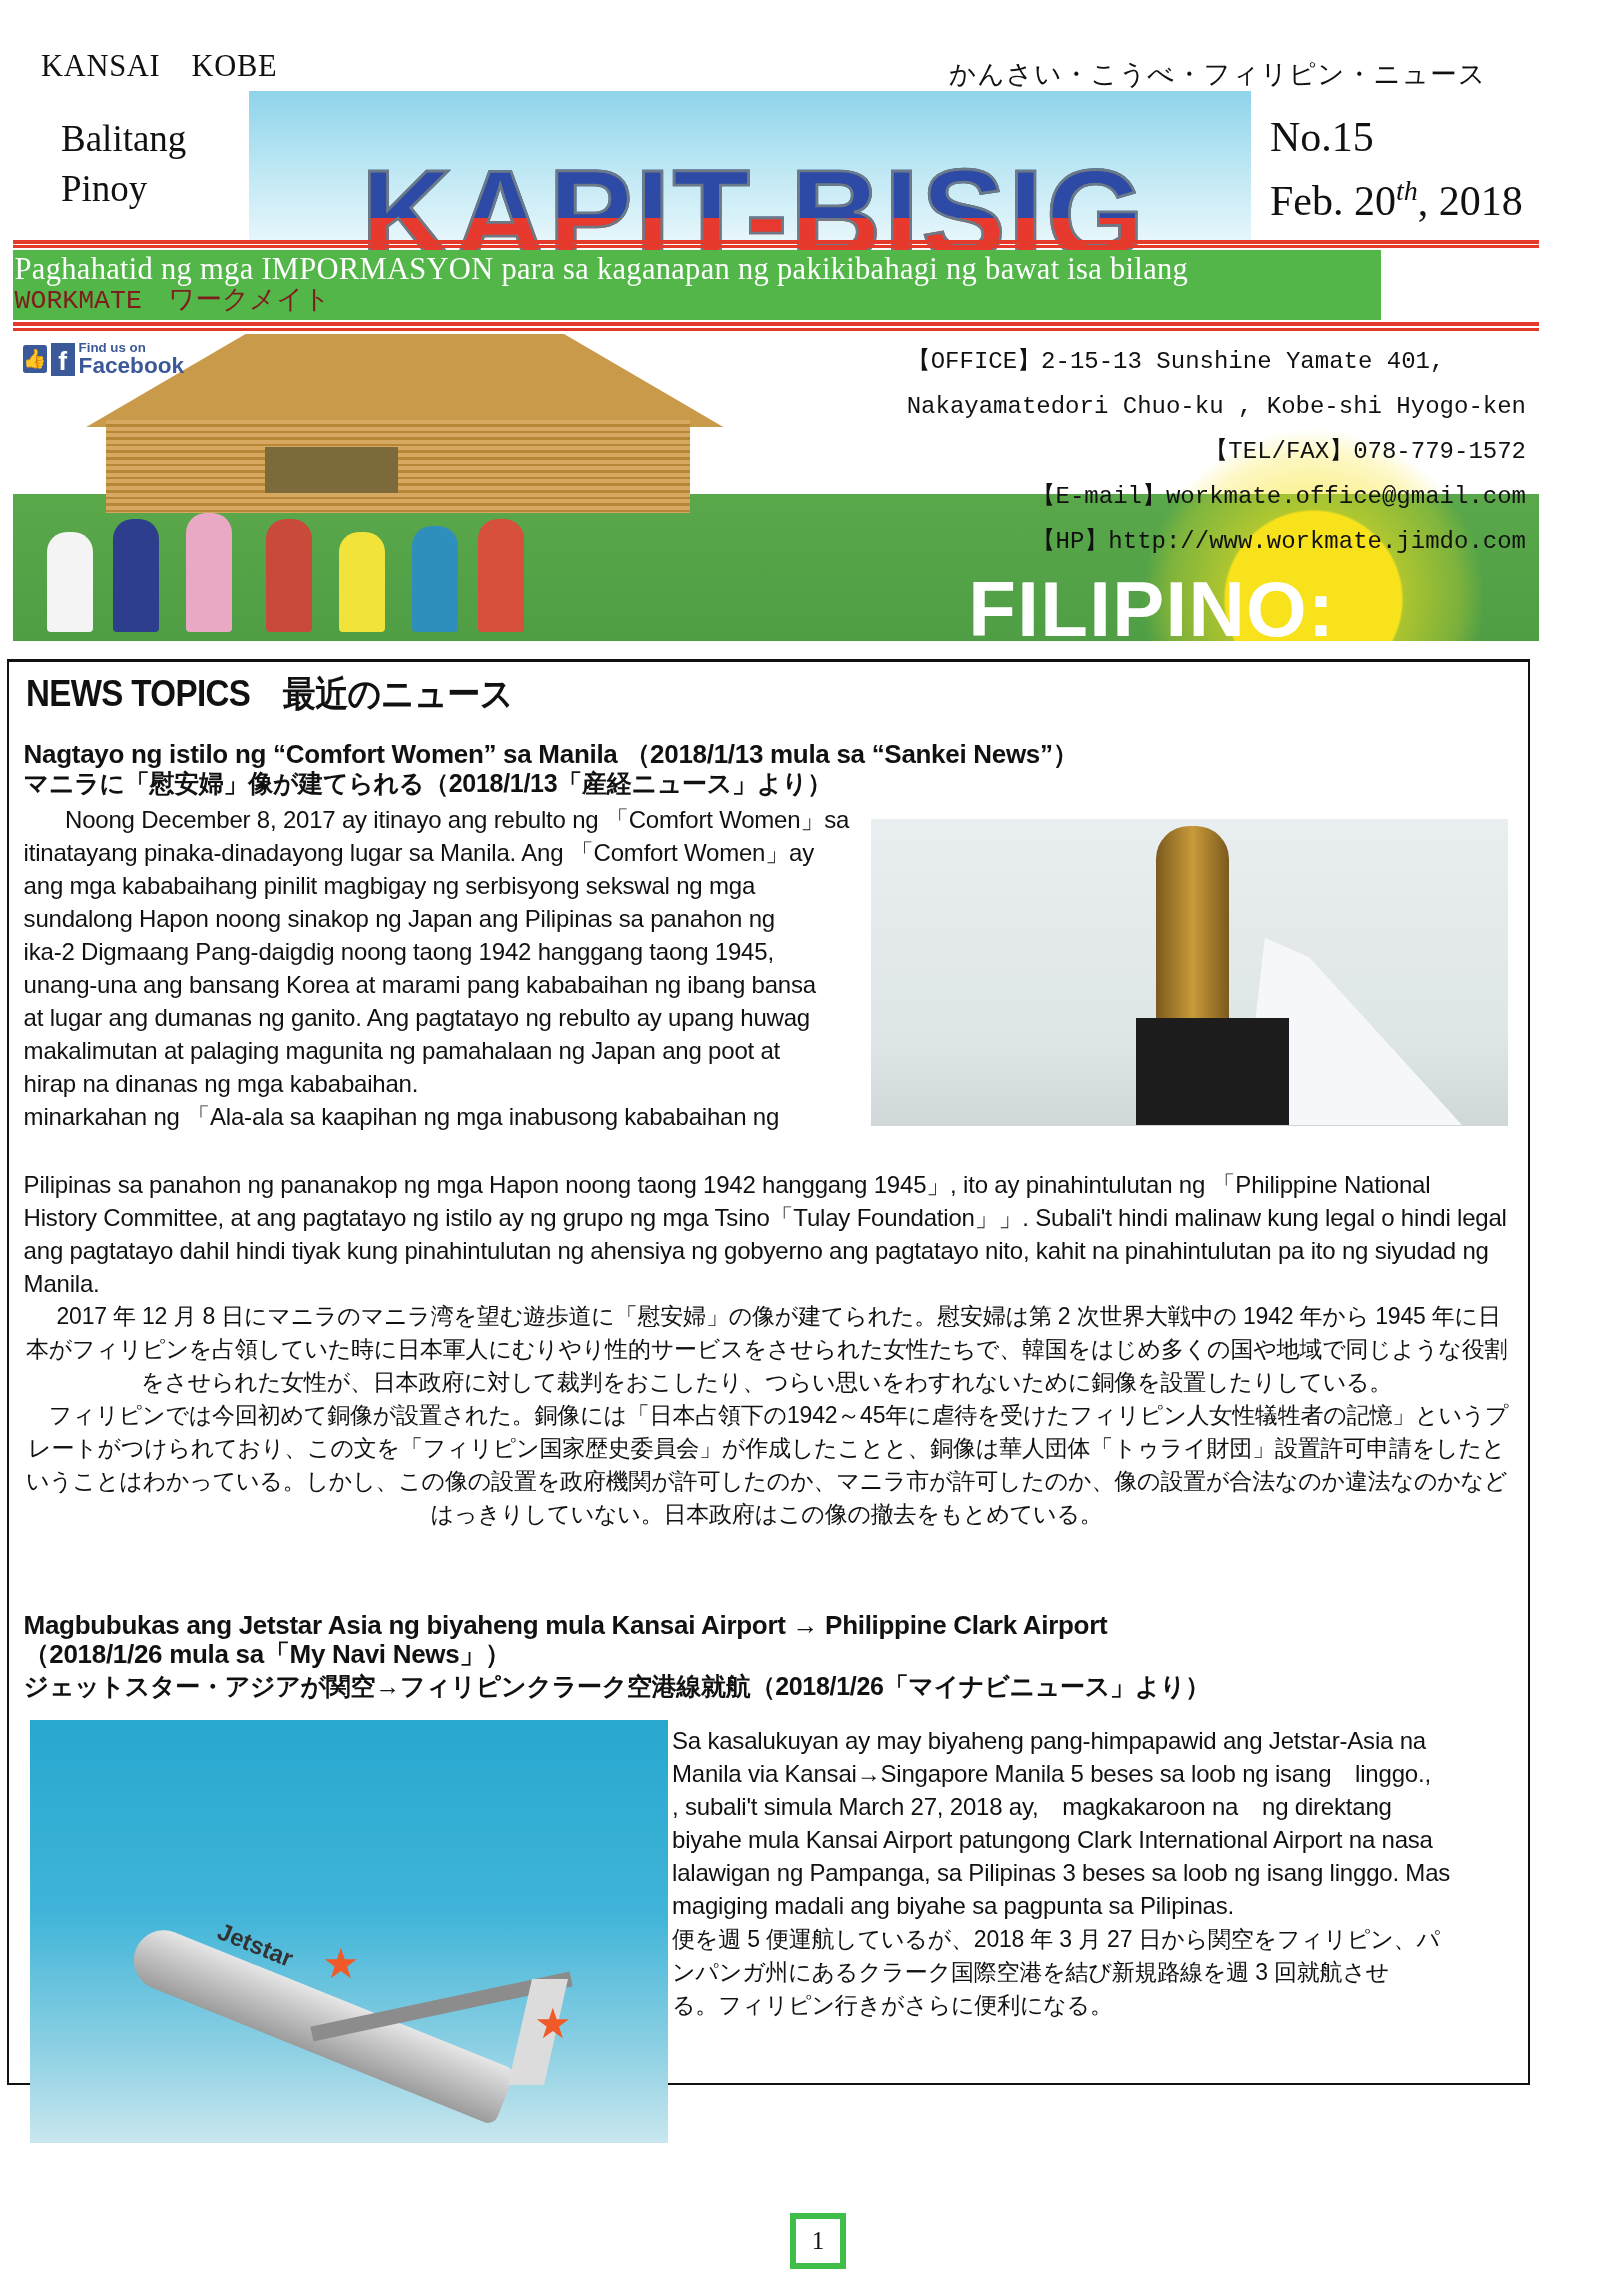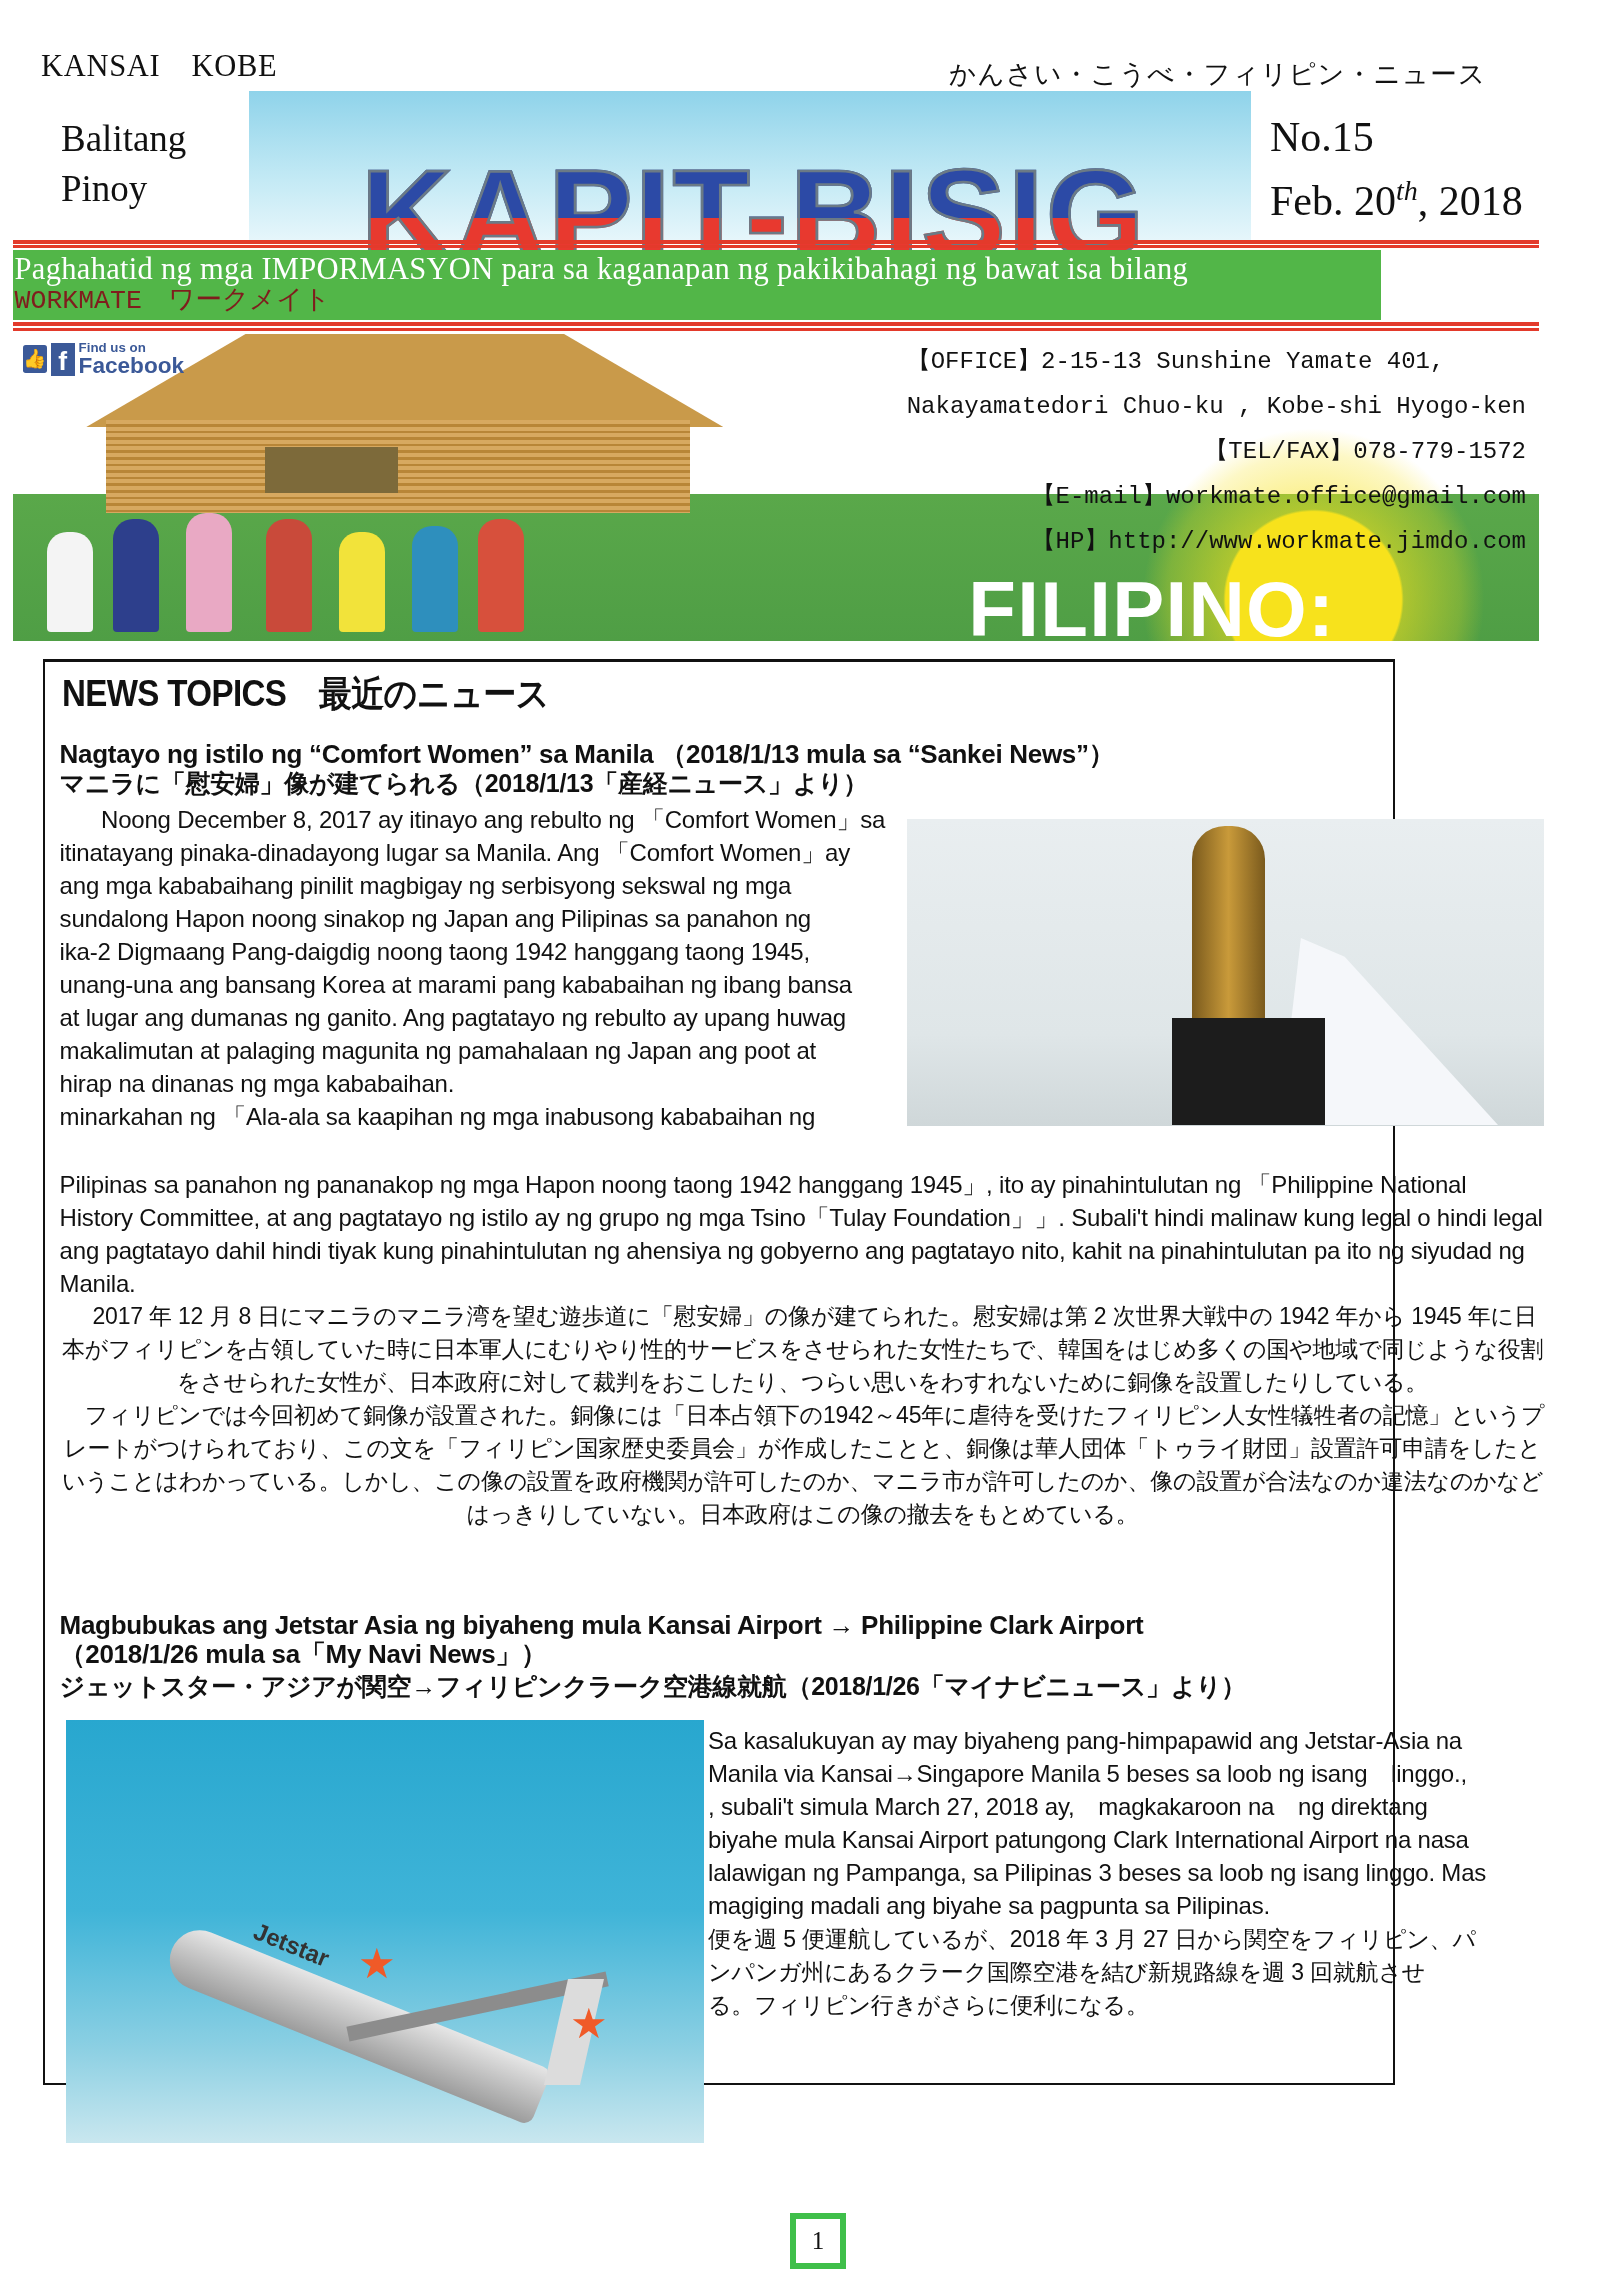--- a/index.html
+++ b/index.html
@@ -42,21 +42,21 @@
   .fb-like { width: 24px; height: 28px; background: #3b5998; border-radius: 2.7px; color:#fff; font-size: 18.6px; text-align:center; line-height: 28px; }
   .fb-f { width: 24px; height: 33px; background: #3b5998; color: #fff; font-weight: bold; font-size: 26.5px; text-align: center; line-height: 36px; }
   .fb-text { color: #3b5998; font-weight: bold; line-height: 14.6px; }
   .fb-text .small { font-size: 13.3px; display:block; }
   .fb-text .big { font-size: 22.6px; display:block; line-height: 22.6px; }
   .contact { position: absolute; right: 13.3px; top: 5.3px; text-align: right; font-size: 24px; line-height: 45px; color: #111; }
   .contact .l1 { text-align: left; }
   .filipino { position: absolute; left: 955px; top: 239px; font-size: 78px; font-weight: bold; color: #fff; letter-spacing: 1.3px; line-height: 73px; }
 
   
-  .news-box { position: absolute; left: 43px; top: 659px; width: 1352px; height: 1426px; border: 2.7px solid #111; border-top-width: 3.3px; box-sizing: border-box; }
+  .news-box { position: absolute; left: 7px; top: 659px; width: 1523px; height: 1426px; border: 2.7px solid #111; border-top-width: 3.3px; box-sizing: border-box; }
   .news-heading { position: absolute; left: 16.6px; top: 8px; font-size: 36px; font-weight: bold; letter-spacing: -0.7px; transform: scaleX(0.92); transform-origin: left; }
   .a-title { position: absolute; font-size: 26px; font-weight: bold; line-height: 29px; letter-spacing: -0.3px; }
   .body-text { position: absolute; font-size: 24px; line-height: 33px; letter-spacing: -0.2px; }
   .body-text p { margin: 0; }
   .indent { text-indent: 24px; text-align: center; }
   .photo-statue { position: absolute; left: 862px; top: 157px; width: 637px; height: 307px;
                   background: linear-gradient(180deg, #e9eef0 0%, #dfe6e8 70%, #cfd7d9 100%); overflow: hidden; }
   .statue { position: absolute; left: 285px; top: 6.6px; width: 73px; height: 199px; background: linear-gradient(90deg,#7a5a1d,#c99a3a,#7a5a1d); border-radius: 33px 33px 6.6px 6.6px; }
   .pedestal { position: absolute; left: 265px; top: 199px; width: 153px; height: 107px; background: #1c1c1c; }
   .cloth { position: absolute; left: 372px; top: 119px; width: 219px; height: 187px; background: #f5f7fa; clip-path: polygon(10% 0, 30% 10%, 100% 100%, 0 100%); }

